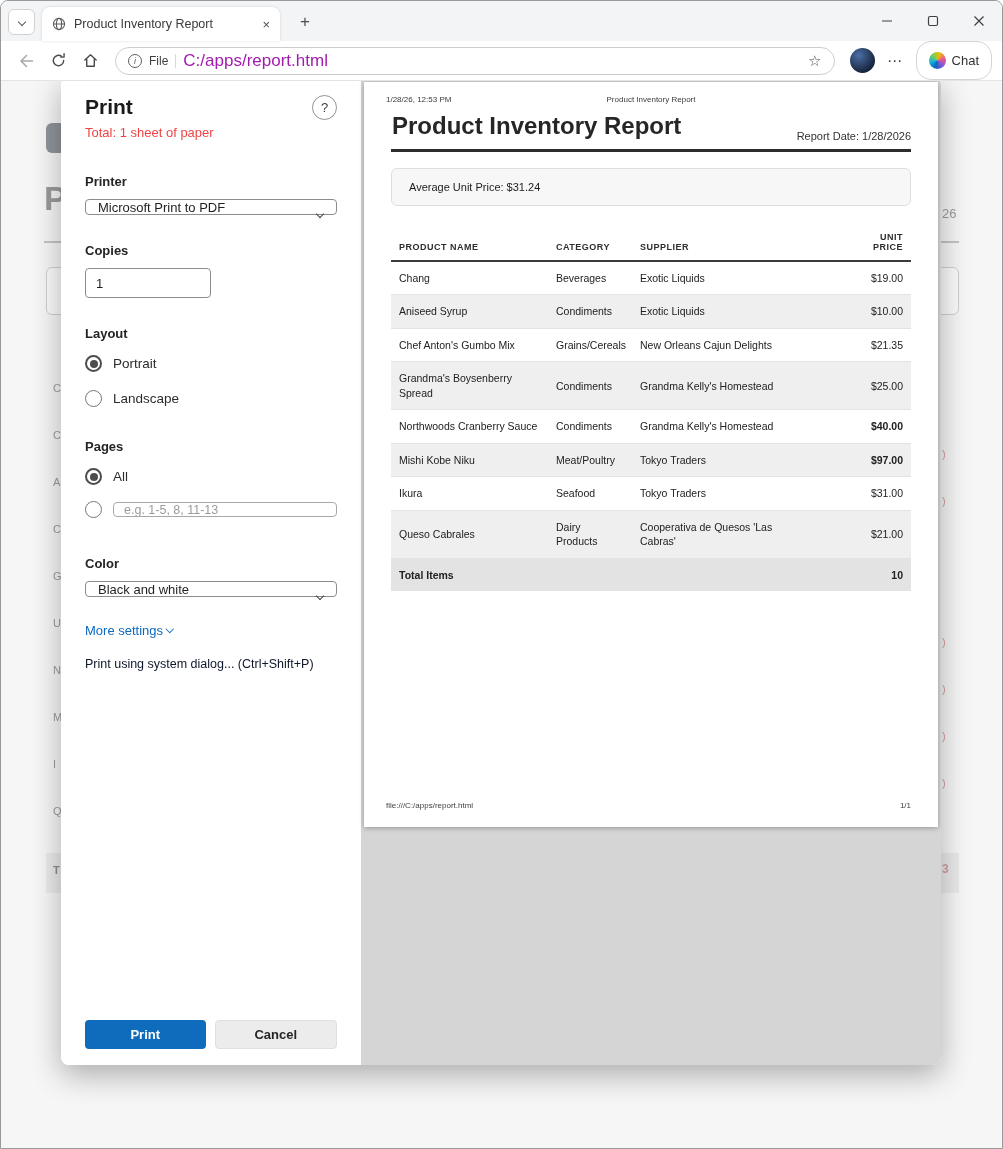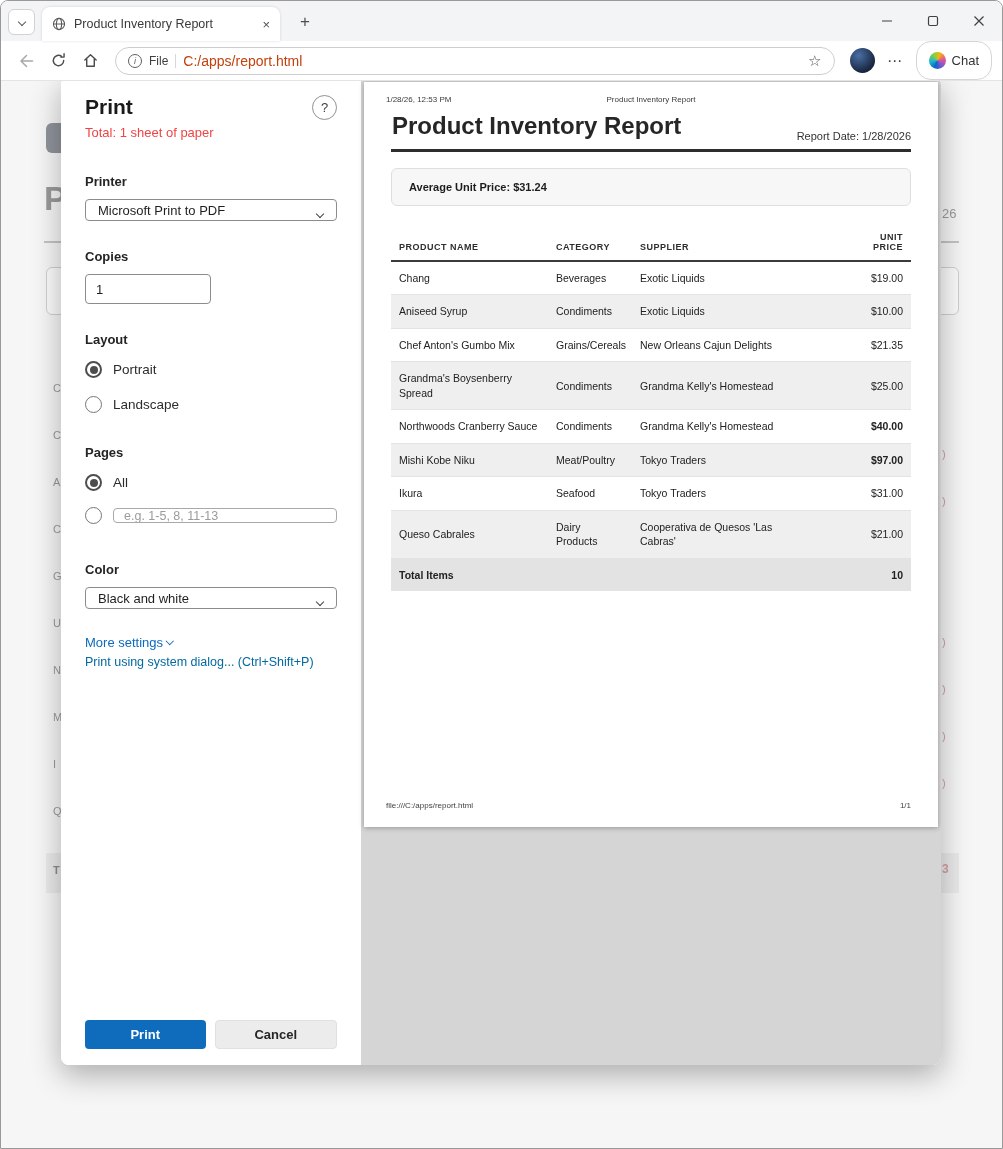--- a/index.html
+++ b/index.html
@@ -16,21 +16,21 @@
 .new-tab{position:absolute;left:292px;top:9px;width:24px;height:24px;display:flex;align-items:center;justify-content:center;font-size:17px;color:#4f4f4f}
 .win-controls{position:absolute;right:0;top:0;height:40px;display:flex}
 .win-btn{width:46px;height:40px;display:flex;align-items:center;justify-content:center}
 
 .navbar{height:40px;background:#fff;border-bottom:1px solid #e4e4e4;display:flex;align-items:center;padding:0 10px;gap:2px}
 .nav-btn{width:30px;height:30px;display:flex;align-items:center;justify-content:center;border-radius:6px}
 .address{flex:1;height:28px;border:1px solid #cdcdcd;border-radius:14px;background:#fff;display:flex;align-items:center;gap:7px;padding:0 12px;margin:0 8px}
 .info-icon{width:14px;height:14px;border:1px solid #5f5f5f;border-radius:50%;color:#5f5f5f;font-size:9px;display:flex;align-items:center;justify-content:center;font-style:italic;flex:none}
 .addr-prefix{font-size:12px;color:#3f3f3f}
 .addr-div{width:1px;height:14px;background:#d8d8d8}
-.addr-url{font-size:14px;color:#c2410c;flex:1}
+.addr-url{font-size:17px;color:#a21caf;flex:1}
 .star{font-size:15px;color:#4f4f4f}
 .avatar{width:25px;height:25px;border-radius:50%;background:radial-gradient(circle at 35% 30%,#4a6fa5,#17243d 72%);margin:0 5px;flex:none}
 .more{width:26px;height:26px;display:flex;align-items:center;justify-content:center;font-size:15px;color:#3f3f3f}
 .chat{height:39px;border:1px solid #d5d5d5;border-radius:15px;background:#fff;display:flex;align-items:center;gap:6px;padding:0 12px;margin-left:6px}
 .copilot{width:17px;height:17px;border-radius:50%;background:conic-gradient(from 200deg,#0a64c2,#19b5d8,#7ccf4f,#f2b705,#e5539b,#7b5bd6,#0a64c2)}
 .chat-label{font-size:13px;color:#333}
 
 .content{position:absolute;left:0;top:80px;right:0;bottom:0;background:#f6f6f6;overflow:hidden}
 .background-page{position:absolute;inset:0}
 .bg-frag{position:absolute;line-height:1}
@@ -40,48 +40,48 @@
 .bg-band{position:absolute;left:45px;top:772px;width:913px;height:40px;background:#eaeaea}
 
 .print-dialog{position:absolute;left:60px;top:-4px;width:880px;height:988px;display:flex;border-radius:8px;box-shadow:0 10px 30px rgba(0,0,0,.3);overflow:hidden;background:#fff;z-index:5}
 .panel{width:300px;background:#fff;padding:0 24px;position:relative;flex:none}
 .panel-head{display:flex;align-items:flex-start;justify-content:space-between;margin-top:18px}
 .panel-title{font-size:21px;font-weight:600;color:#1a1a1a}
 .help-btn{width:25px;height:25px;border:1px solid #919191;border-radius:50%;display:flex;align-items:center;justify-content:center;font-size:13px;color:#3f3f3f;background:#fff}
 .total-text{font-size:13px;color:#ef4444;margin-top:5px}
 .field-label{font-size:13px;font-weight:600;color:#242424}
 .mt-printer{margin-top:34px}.mt-copies{margin-top:28px}.mt-layout{margin-top:28px}.mt-pages{margin-top:32px}.mt-color{margin-top:38px}
-.select{position:relative;margin-top:10px;height:22px;border:1px solid #8c8c8c;border-radius:4px;background:#fff;display:flex;align-items:center;padding:0 30px 0 12px;font-size:13px;color:#1f1f1f}
+.select{position:relative;margin-top:10px;height:16px;border:1px solid #8c8c8c;border-radius:4px;background:#fff;display:flex;align-items:center;padding:0 30px 0 12px;font-size:13px;color:#1f1f1f}
 .select .chev{position:absolute;right:13px;top:11px;color:#444}
 .copies-input{margin-top:10px;width:126px;height:30px;border:1px solid #8c8c8c;border-radius:4px;font-size:13px;color:#1f1f1f;padding:0 10px;font-family:inherit;display:block}
 .radio-row{display:flex;align-items:center;gap:11px}
 .rr-1{margin-top:14px}.rr-2{margin-top:18px}.rr-3{margin-top:14px}.rr-4{margin-top:16px}
 .radio{width:17px;height:17px;border:1px solid #767676;border-radius:50%;background:#fff;position:relative;flex:none}
 .radio.checked{border:2px solid #4d4d4d}
 .radio.checked::after{content:"";position:absolute;inset:2.5px;border-radius:50%;background:#4d4d4d}
 .radio-label{font-size:13.5px;color:#2c2c2c}
 .text-input{flex:1;height:15px;border:1px solid #a9a9a9;border-radius:4px;font-size:12.5px;padding:0 10px;color:#1f1f1f;font-family:inherit;min-width:0}
 .text-input::placeholder{color:#9b9b9b}
 .link-row{margin-top:26px;display:flex;align-items:center;gap:4px;color:#0b6abf;font-size:13px}
 .link-row .chev{color:#0b6abf;width:5.5px;height:5.5px;margin-top:-3px}
-.sys-link{margin-top:5px;color:#0369a1;font-size:12.5px}
+.sys-link{margin-top:19px;color:#0f172a;font-size:12.5px}
 .panel-buttons{position:absolute;left:24px;right:24px;bottom:16px;display:flex;gap:9px}
 .btn{flex:1;height:29px;border-radius:4px;font-size:13px;font-weight:600;display:flex;align-items:center;justify-content:center;border:none;font-family:inherit}
 .btn-primary{background:#0f6cbd;color:#fff}
 .btn-secondary{background:#ececec;color:#262626;border:1px solid #e0e0e0}
 
 .preview{flex:1;background:#d5d5d5;padding-top:5px}
 .paper{width:574px;height:745px;margin:0 auto;background:#fff;box-shadow:0 1px 5px rgba(0,0,0,.3);position:relative}
 .meta{position:absolute;top:13px;font-size:8px;color:#3a3a3a}
 .meta-left{left:22px}
 .meta-center{left:50%;transform:translateX(-50%)}
 .report-title{position:absolute;left:28px;top:30px;font-size:24px;font-weight:700;color:#262626}
 .report-date{position:absolute;right:27px;top:48px;font-size:11px;color:#333}
 .rule{position:absolute;left:27px;right:27px;top:67px;height:3px;background:#2d2d2d}
-.avg-box{position:absolute;left:27px;right:27px;top:86px;height:38px;border:1px solid #dedede;border-radius:6px;background:#f7f7f7;display:flex;align-items:center;padding:0 17px;font-size:11px;font-weight:700;color:#1d1d1d}
+.avg-box{position:absolute;left:27px;right:27px;top:86px;height:38px;border:1px solid #dedede;border-radius:6px;background:#f7f7f7;display:flex;align-items:center;padding:0 17px;font-size:11px;font-weight:400;color:#1d1d1d}
 .report-table{position:absolute;left:27px;top:142px;width:520px;border-collapse:collapse;table-layout:fixed;font-size:10.5px;color:#222}
 .report-table th{text-align:left;font-size:9px;font-weight:700;letter-spacing:.5px;color:#2e2e2e;padding:8px;border-bottom:2px solid #3b3b3b;vertical-align:bottom}
 .report-table th.num{text-align:right}
 .report-table th.num .wrap{display:inline-block;width:38px;text-align:right}
 .report-table td{padding:9px 8px;border-bottom:1px solid #e3e3e3;line-height:1.38;vertical-align:middle}
 .report-table tbody tr:nth-child(even){background:#efefef}
 .report-table td.num{text-align:right}
 .bold{font-weight:700}
 .report-table tfoot td{background:#e3e3e3;font-weight:700;border-bottom:none}
 .paper-footer{position:absolute;bottom:17px;font-size:8px;color:#3f3f3f}

